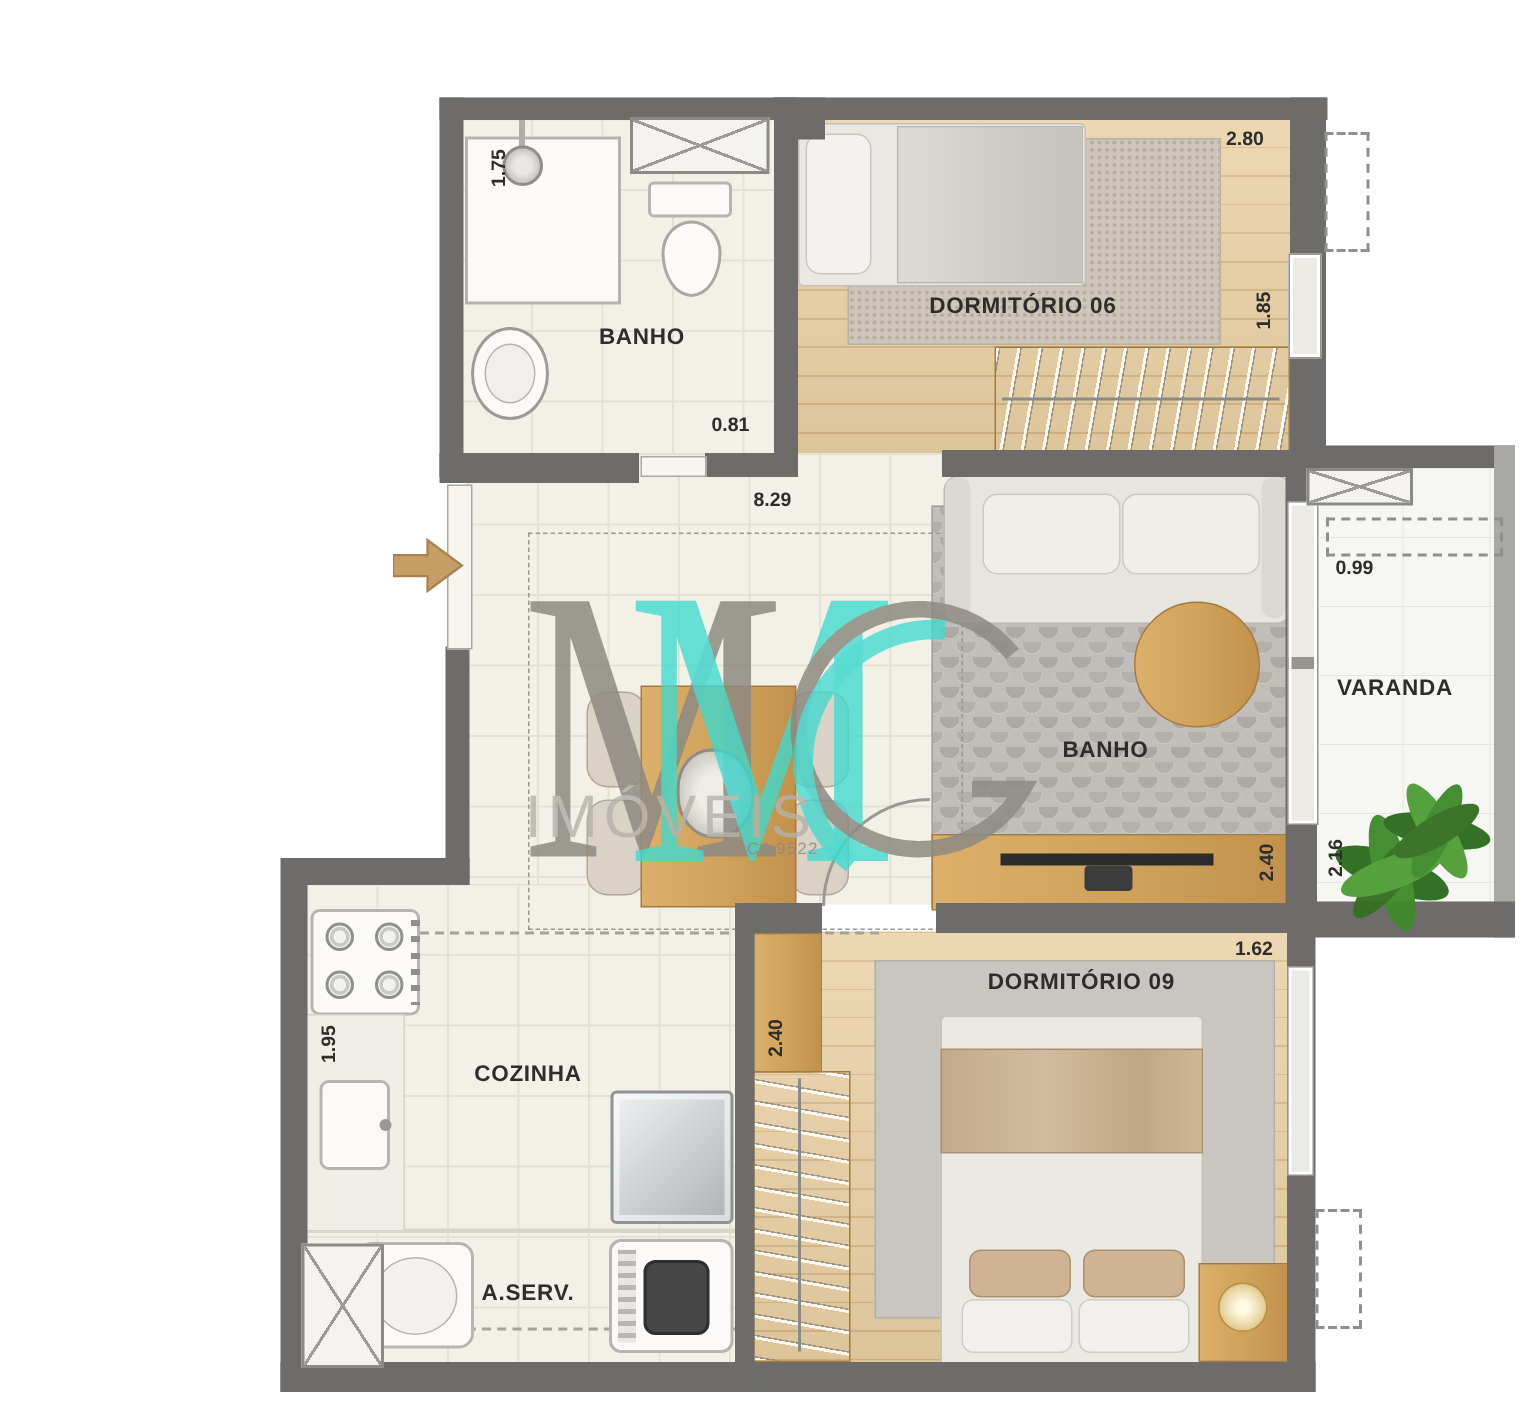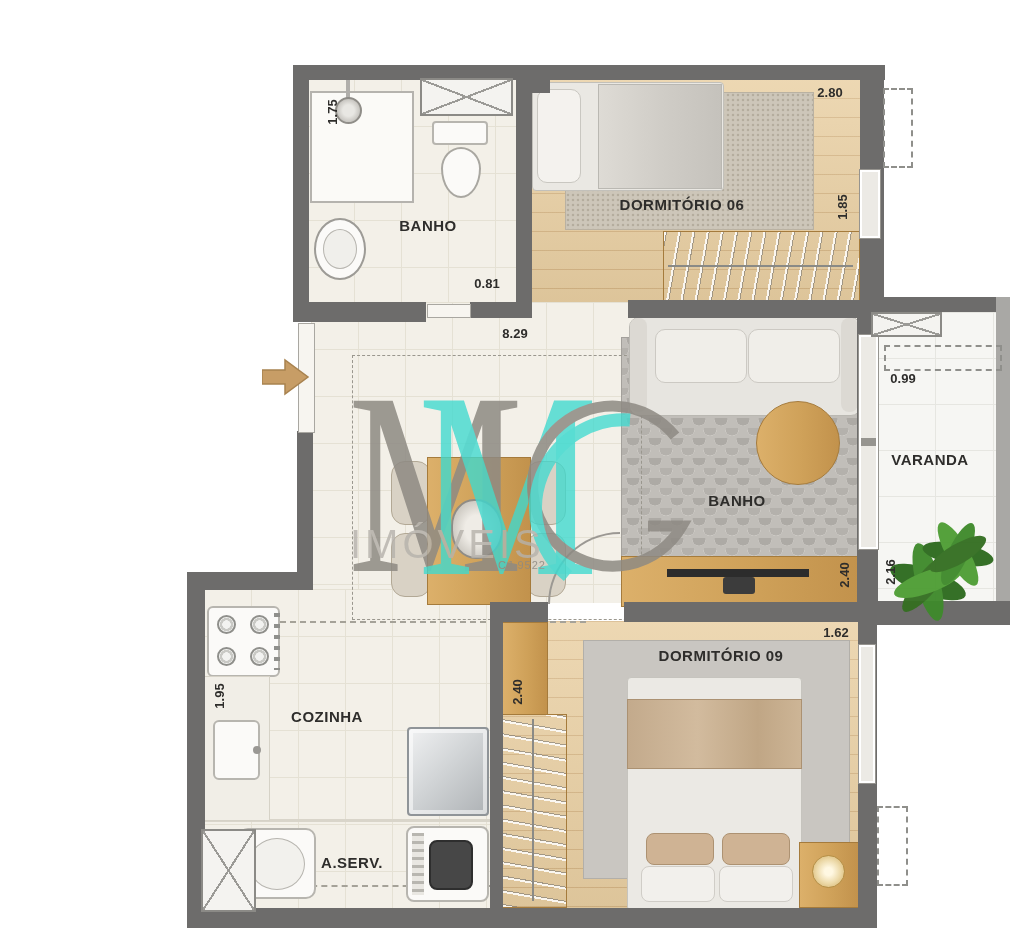--- a/index.html
+++ b/index.html
@@ -186,21 +186,21 @@
   <div class="dashed-rect" style="left:884px;top:345px;width:114px;height:22px"></div>
 
   <div class="door-leaf" style="left:298px;top:323px;width:15px;height:108px"></div>
   <div class="door-leaf" style="left:427px;top:304px;width:42px;height:12px"></div>
   <div class="door-arc" style="left:548px;top:532px;width:70px;height:70px"></div>
 
   <div class="room-label" style="left:428px;top:225px">BANHO</div>
   <div class="room-label" style="left:682px;top:204px">DORMITÓRIO 06</div>
   <div class="room-label" style="left:737px;top:500px">BANHO</div>
   <div class="room-label" style="left:930px;top:459px">VARANDA</div>
-  <div class="room-label" style="left:327px;top:716px">COZINHA</div>
+  <div class="room-label" style="left:352px;top:716px">COZINHA</div>
   <div class="room-label" style="left:352px;top:862px">A.SERV.</div>
   <div class="room-label" style="left:721px;top:655px">DORMITÓRIO 09</div>
 
   <div class="dim v" style="left:332px;top:112px">1.75</div>
   <div class="dim" style="left:487px;top:283px">0.81</div>
   <div class="dim" style="left:830px;top:92px">2.80</div>
   <div class="dim v" style="left:842px;top:207px">1.85</div>
   <div class="dim" style="left:515px;top:333px">8.29</div>
   <div class="dim v" style="left:844px;top:575px">2.40</div>
   <div class="dim" style="left:903px;top:378px">0.99</div>

